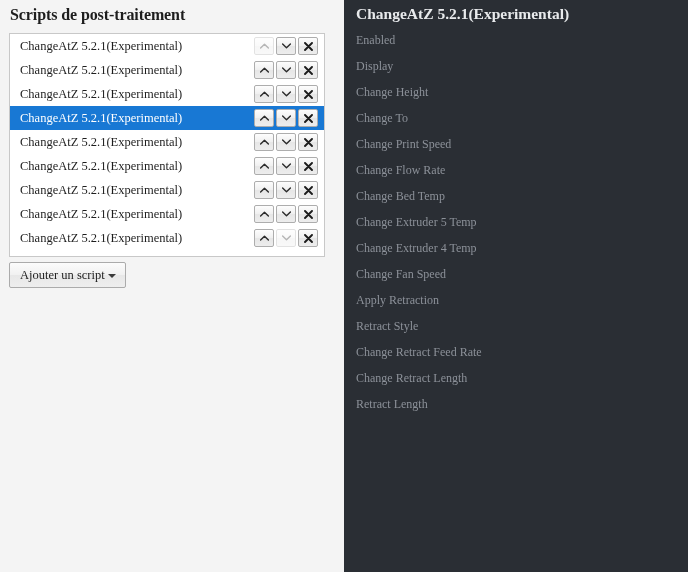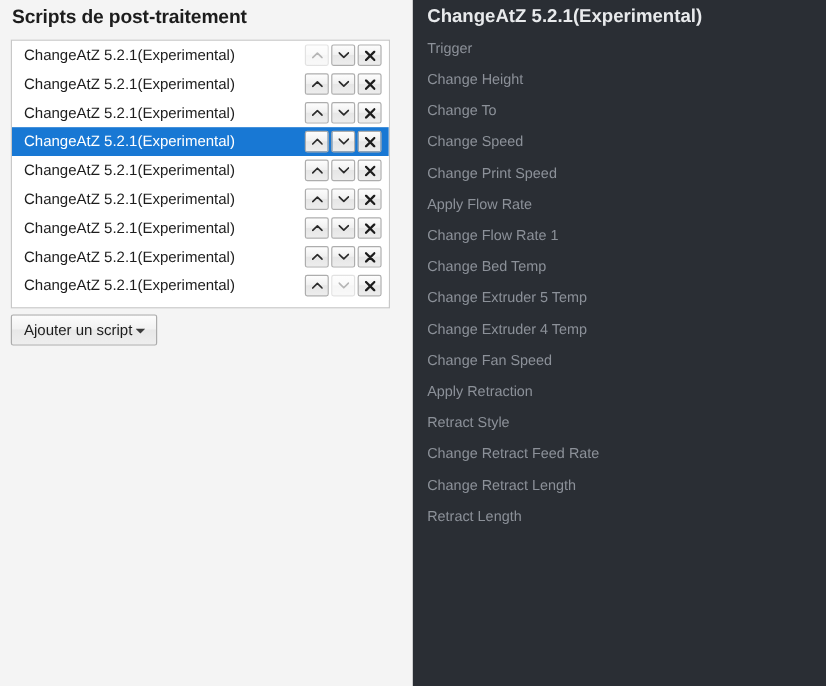--- a/index.html
+++ b/index.html
@@ -12,20 +12,21 @@
     overflow: hidden;
     font-family: "Liberation Sans", sans-serif;
     background: #f2f2f2;
     -webkit-font-smoothing: antialiased;
   }
   .app {
     position: relative;
     width: 688px;
     height: 572px;
     display: flex;
+    font-family: Liberation Serif, serif;
   }
 
   
   .left-panel {
     position: relative;
     width: 344px;
     height: 572px;
     background: #f4f4f4;
     box-sizing: border-box;
   }
@@ -398,39 +399,36 @@
             <path d="M0 1 L4 5 L8 1 Z" fill="#3a3a3a"></path>
           </svg>
       </span>
     </div>
   </div>
 
   <div class="right-panel">
     <div class="right-title">ChangeAtZ 5.2.1(Experimental)</div>
     <div class="settings" id="settings-list">
         <div class="setting-row">
-          <div class="setting-label">Trigger</div>
+          <div class="setting-label">Enabled</div>
+        </div>
+        <div class="setting-row">
+          <div class="setting-label">Display</div>
         </div>
         <div class="setting-row">
           <div class="setting-label">Change Height</div>
         </div>
         <div class="setting-row">
           <div class="setting-label">Change To</div>
         </div>
         <div class="setting-row">
-          <div class="setting-label">Change Speed</div>
-        </div>
-        <div class="setting-row">
           <div class="setting-label">Change Print Speed</div>
         </div>
         <div class="setting-row">
-          <div class="setting-label">Apply Flow Rate</div>
-        </div>
-        <div class="setting-row">
-          <div class="setting-label">Change Flow Rate 1</div>
+          <div class="setting-label">Change Flow Rate</div>
         </div>
         <div class="setting-row">
           <div class="setting-label">Change Bed Temp</div>
         </div>
         <div class="setting-row">
           <div class="setting-label">Change Extruder 5 Temp</div>
         </div>
         <div class="setting-row">
           <div class="setting-label">Change Extruder 4 Temp</div>
         </div>

